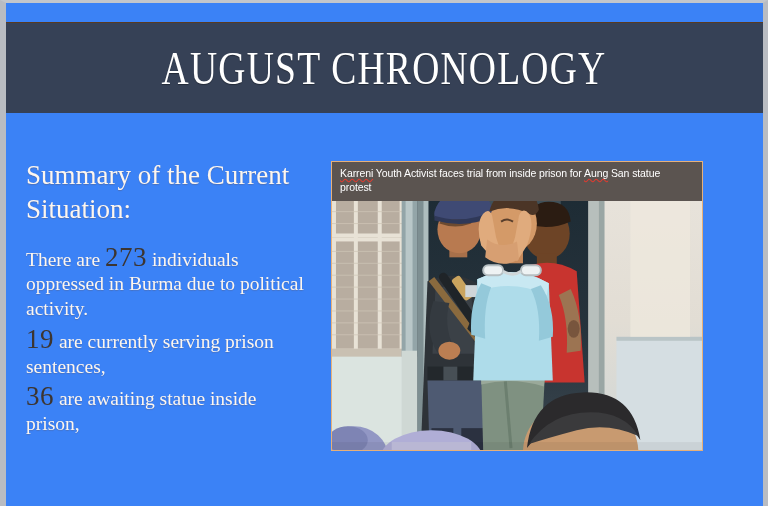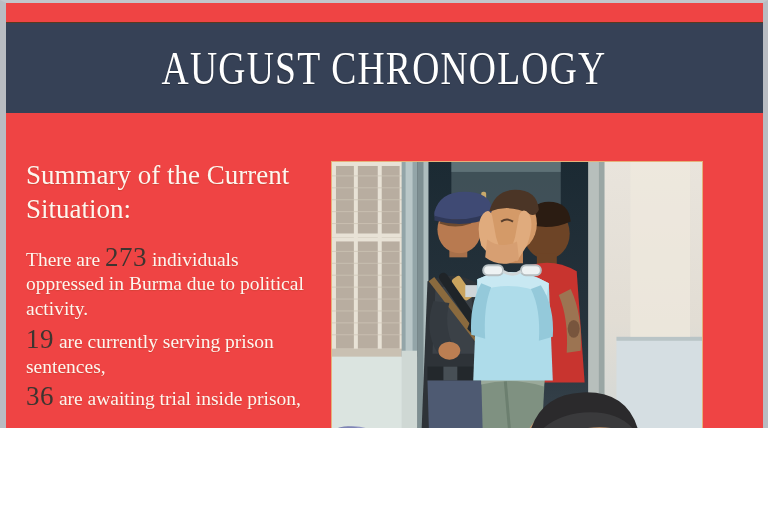--- a/index.html
+++ b/index.html
@@ -11,22 +11,22 @@
     width: 768px;
     height: 506px;
     overflow: hidden;
     font-family: "Liberation Serif", serif;
   }
 
   
   .slide {
     position: relative;
     width: 768px;
-    height: 428px;
-    background: #ef4444;
+    height: 506px;
+    background: #3b82f6;
     box-sizing: border-box;
     border-left: 6px solid #b9bcc2;
     border-right: 5px solid #b9bcc2;
     border-top: 3px solid #c3c6cb;
     overflow: hidden;
   }
 
   
   .title-band {
     position: absolute;
@@ -156,21 +156,21 @@
 
     <p class="stat-line">
       <span>There are </span><span class="num">273</span><span> individuals oppressed in Burma due to political activity.</span>
     </p>
 
     <p class="stat-line">
       <span class="num">19</span><span> are currently serving prison sentences,</span>
     </p>
 
     <p class="stat-line">
-      <span class="num">36</span><span> are awaiting trial inside prison,</span>
+      <span class="num">36</span><span> are awaiting statue inside prison,</span>
     </p>
 
 
   </div>
 
   <div class="photo-block">
 
     <svg class="photo-art" viewBox="0 0 372 290" preserveAspectRatio="none">
       <defs>
         <linearGradient id="wallR" x1="0" y1="0" x2="0" y2="1">
@@ -313,16 +313,19 @@
         <ellipse cx="22" cy="296" rx="34" ry="30" fill="#9297c4"></ellipse>
         <ellipse cx="16" cy="280" rx="20" ry="14" fill="#7e84b4"></ellipse>
 
         <ellipse cx="100" cy="300" rx="52" ry="30" fill="#b0aed6"></ellipse>
         <rect x="60" y="282" width="80" height="12" fill="#c3c1e0"></rect>
       </g>
 
       <rect x="0" y="282" width="372" height="8" fill="#000" opacity="0.05"></rect>
     </svg>
 
+    <div class="photo-caption">
+      <span class="misspell">Karreni</span><span> Youth Activist faces trial from inside prison for </span><span class="misspell">Aung</span><span> San statue protest</span>
+    </div>
   </div>
 
 
 </div>
 
 </body></html>

